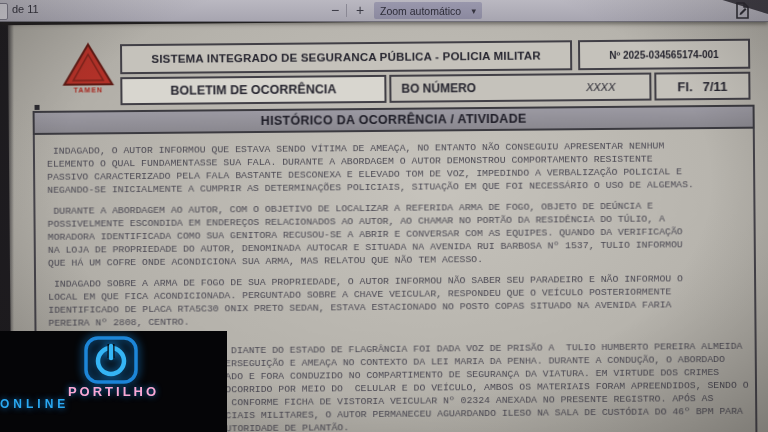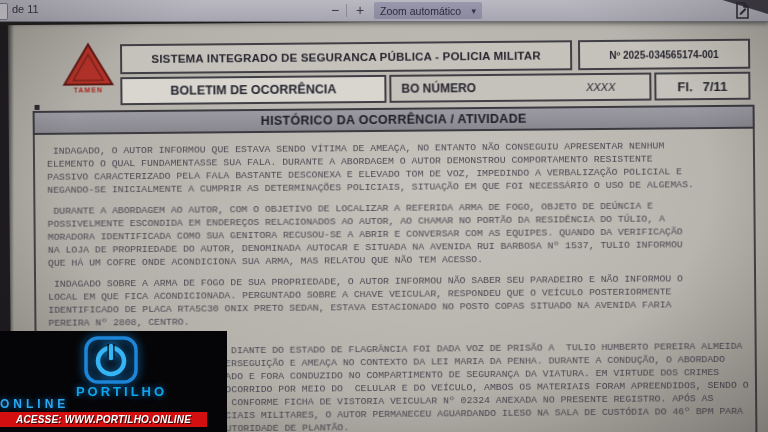--- a/index.html
+++ b/index.html
@@ -91,22 +91,22 @@
   .bodytext .ln{white-space:pre;}
   .para{margin:0 0 8px 0;}
   .para-last{margin-top:16px;}
   
   .watermark{
     position:absolute;left:0;top:331px;width:227px;height:101px;
     background:#050507;z-index:10;overflow:hidden;
   }
   .wm-icon{position:absolute;left:80px;top:5px;filter:drop-shadow(0 0 5px #1384d8);}
   .wm-line1{position:absolute;left:0;top:53px;width:227px;text-align:center;
-    font-weight:bold;font-size:13px;letter-spacing:3px;color:#0ea5e9;
-    text-shadow:0 0 6px #1173c4;padding-left:8px;}
+    font-weight:bold;font-size:13px;letter-spacing:3px;color:#f9a8d4;
+    text-shadow:0 0 6px #1173c4;}
   .wm-line2{position:absolute;left:0;top:66px;width:227px;
     font-weight:bold;font-size:12px;letter-spacing:4px;color:#2aa9f2;
     text-shadow:0 0 6px #1173c4;}
   .wm-banner{
     position:absolute;left:0;top:81px;width:207px;height:15px;background:#d40f10;
     display:flex;align-items:center;justify-content:center;
     font-weight:bold;font-style:italic;font-size:10px;color:#ffffff;
     text-shadow:1px 1px 0 #3a0000;letter-spacing:.2px;
   }
   
@@ -202,16 +202,15 @@
   <div class="wm-icon">
     <svg width="62" height="48" viewBox="0 0 62 48">
       <rect x="6" y="2" width="50" height="44" rx="12" fill="none" stroke="#1d86d8" stroke-width="3.5"></rect>
       <circle cx="31" cy="25" r="13" fill="none" stroke="#35b5f5" stroke-width="4.5"></circle>
       <line x1="31" y1="8" x2="31" y2="22" stroke="#050507" stroke-width="7"></line>
       <line x1="31" y1="10" x2="31" y2="22" stroke="#35b5f5" stroke-width="4.5" stroke-linecap="round"></line>
     </svg>
   </div>
   <div class="wm-line1">PORTILHO</div>
   <div class="wm-line2">ONLINE</div>
-  <div class="wm-banner">ACESSE: WWW.PORTILHO.ONLINE</div>
 </div>
 
 <div class="vignette"></div>
 
 </body></html>

